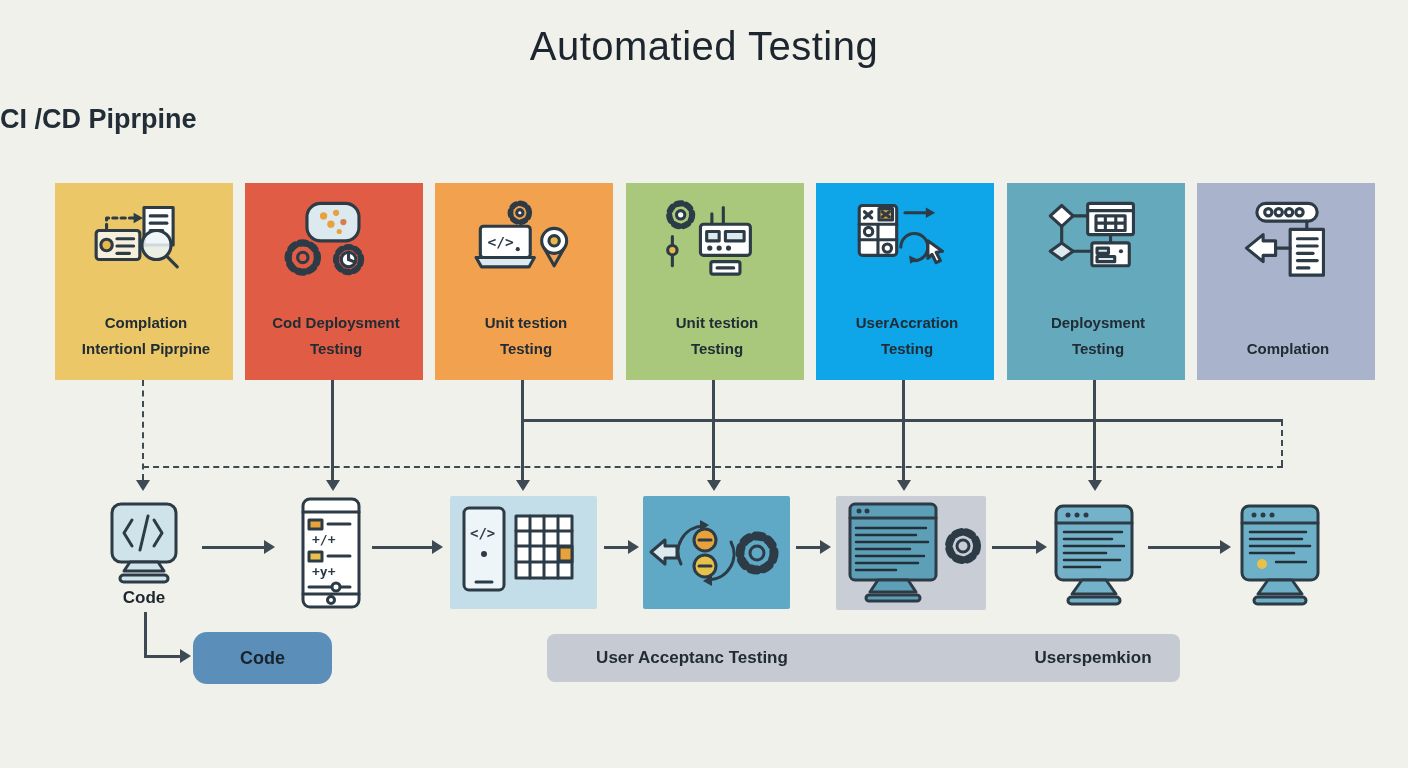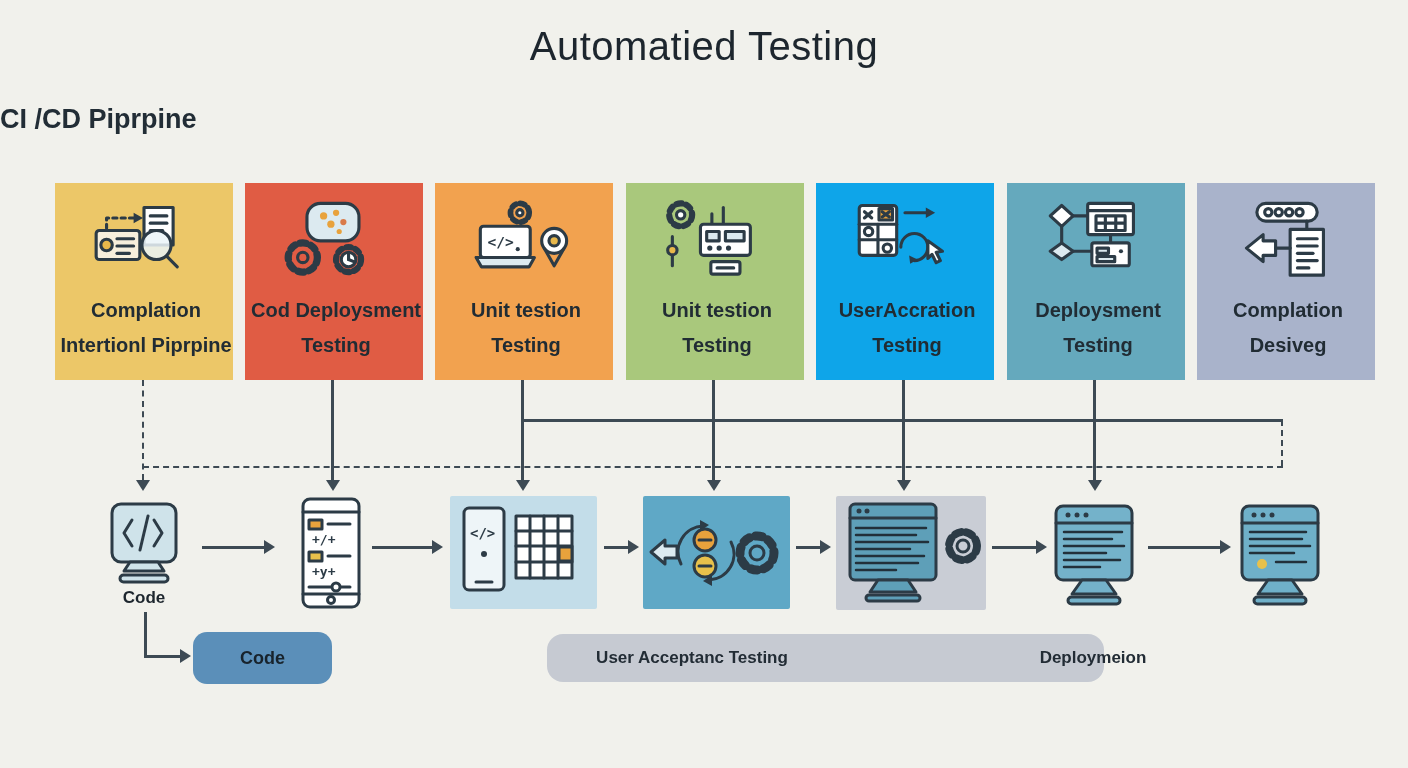--- a/index.html
+++ b/index.html
@@ -22,21 +22,21 @@
     position:absolute; top:104px; left:0; width:100%;
     text-align:left; font-size:27px; font-weight:bold; color:#222d36;
   }
 
   .card {
     position:absolute; top:183px; width:178px; height:197px;
   }
   .card-icon { position:absolute; top:16px; left:0; right:0; display:flex; justify-content:center; }
   .card-label {
     position:absolute; bottom:18px; left:4px; right:0;
-    text-align:center; font-size:20px; font-weight:bold; color:#212c34; line-height:1.72;
+    text-align:center; font-size:15px; font-weight:bold; color:#212c34; line-height:1.72;
   }
 
   
   .vline { position:absolute; width:3px; background:#3d4a54; }
   .hline { position:absolute; height:3px; background:#3d4a54; }
   .vdash { position:absolute; width:0; border-left:2.5px dashed #3d4a54; }
   .hdash { position:absolute; height:0; border-top:2.5px dashed #3d4a54; }
   .ah-down { position:absolute; width:0; height:0;
     border-left:7px solid transparent; border-right:7px solid transparent;
     border-top:11px solid #3d4a54; }
@@ -50,22 +50,22 @@
     position:absolute; top:588px; left:98px; width:92px; text-align:center;
     font-size:17px; font-weight:bold; color:#1d262e;
   }
 
   .code-badge {
     position:absolute; left:193px; top:632px; width:139px; height:52px;
     border-radius:14px; display:flex; align-items:center; justify-content:center;
     font-size:18px; font-weight:bold; color:#18232c;
   }
   .bottom-bar {
-    position:absolute; left:547px; top:634px; width:557px; height:48px;
-    border-radius:16px;
+    position:absolute; left:547px; top:634px; width:633px; height:48px;
+    border-radius:8px;
   }
   .bar-label {
     position:absolute; top:0; height:48px; display:flex; align-items:center; justify-content:center;
     font-size:17px; font-weight:bold; color:#222c35; text-align:center;
   }
   .bl-0 { left:36px;  width:218px; }
   .bl-1 { left:288px; width:156px; }
   .bl-2 { left:462px; width:168px; }
 
   
@@ -252,21 +252,20 @@
         <line x1="61" y1="52" x2="76" y2="52"></line>
             <line x1="61" y1="59" x2="80" y2="59"></line>
         <line x1="61" y1="66" x2="72" y2="66"></line>
         <polygon points="40,40 28,40 28,34 12,47 28,60 28,54 40,54" fill="#fff"></polygon>
         <path d="M40,47 h14"></path>
       </g>
         </svg>
     </div>
     <div class="card-label">
       <div>Complation</div>
-      <div>Desiveg</div>
     </div>
   </div>
 
   <div class="vdash" style="left:142px; top:380px; height:100px"></div>
   <div class="ah-down" style="left:136px; top:480px"></div>
 
   <div class="vline" style="left:331px; top:380px; height:100px"></div>
   <div class="ah-down" style="left:326px; top:480px"></div>
 
   <div class="vline" style="left:521px; top:380px; height:100px"></div>
@@ -444,16 +443,16 @@
   <div class="vline" style="left:144px; top:612px; height:45px"></div>
   <div class="hline" style="left:144px; top:655px; width:36px"></div>
   <div class="ah-right" style="left:180px; top:649px"></div>
 
   <div class="code-badge" style="background-color: rgb(91, 143, 185);">
     <span>Code</span>
   </div>
 
   <div class="bottom-bar" style="background-color: rgb(198, 202, 210);">
     <span class="bar-label bl-0">User Acceptanc Testing</span>
-    <span class="bar-label bl-2">Deploymeion</span>
+    <span class="bar-label bl-2">Userspemkion</span>
   </div>
 
 </div>
 
 </body></html>

